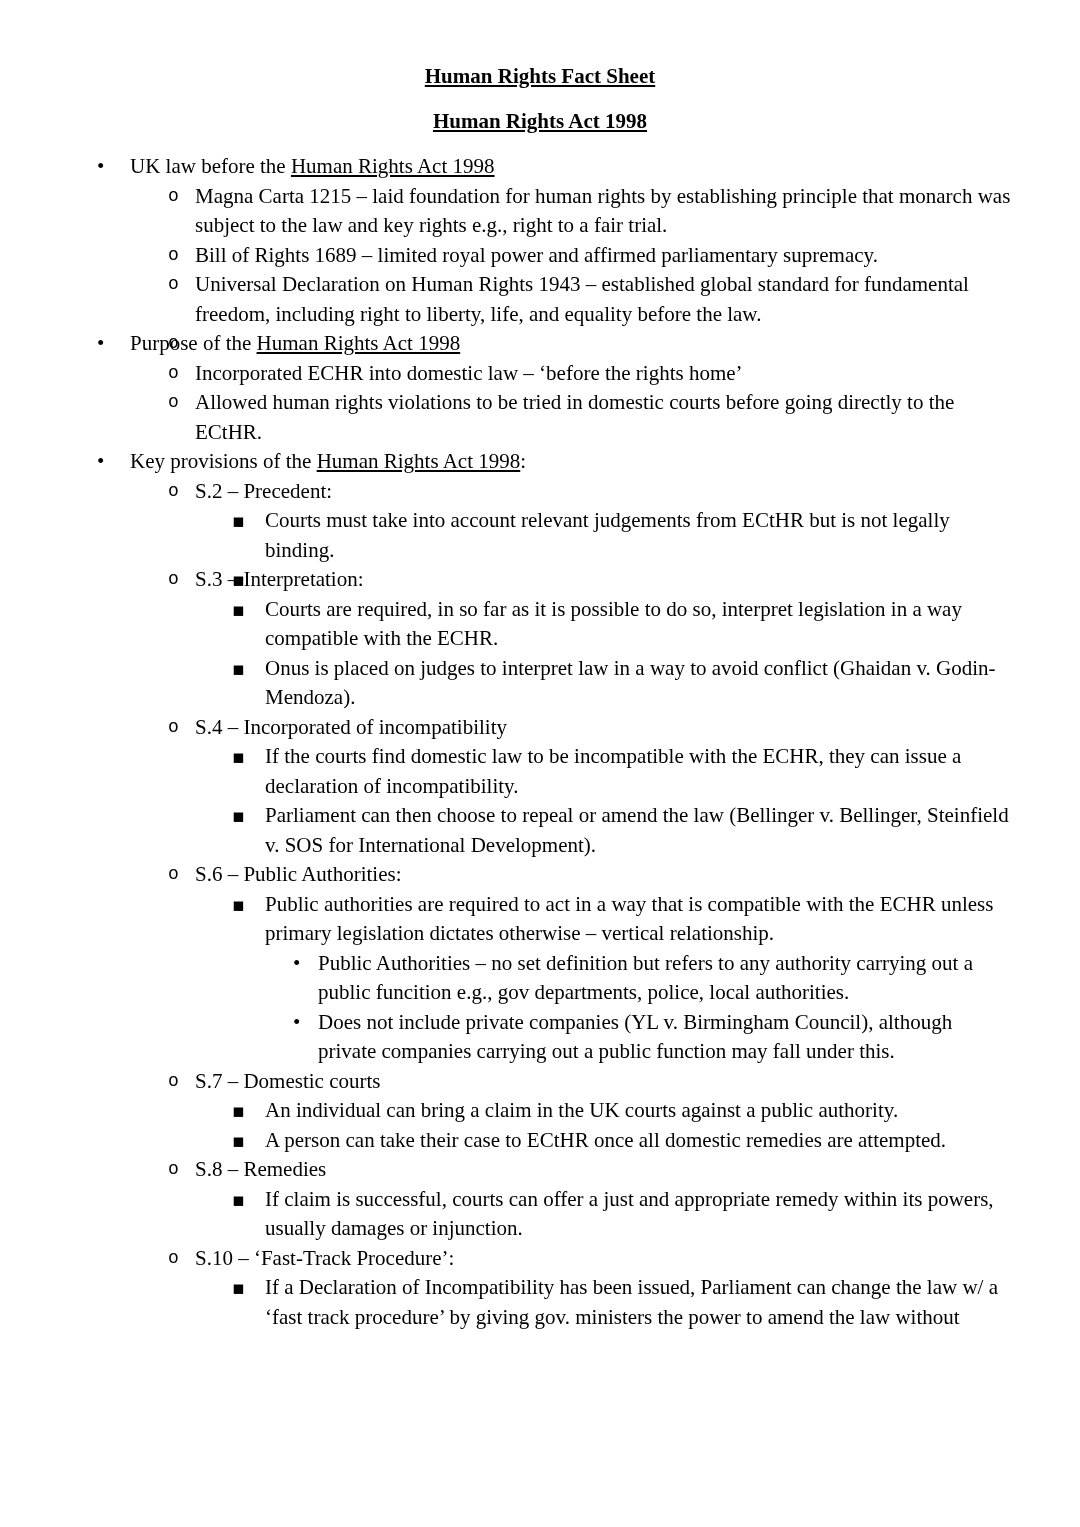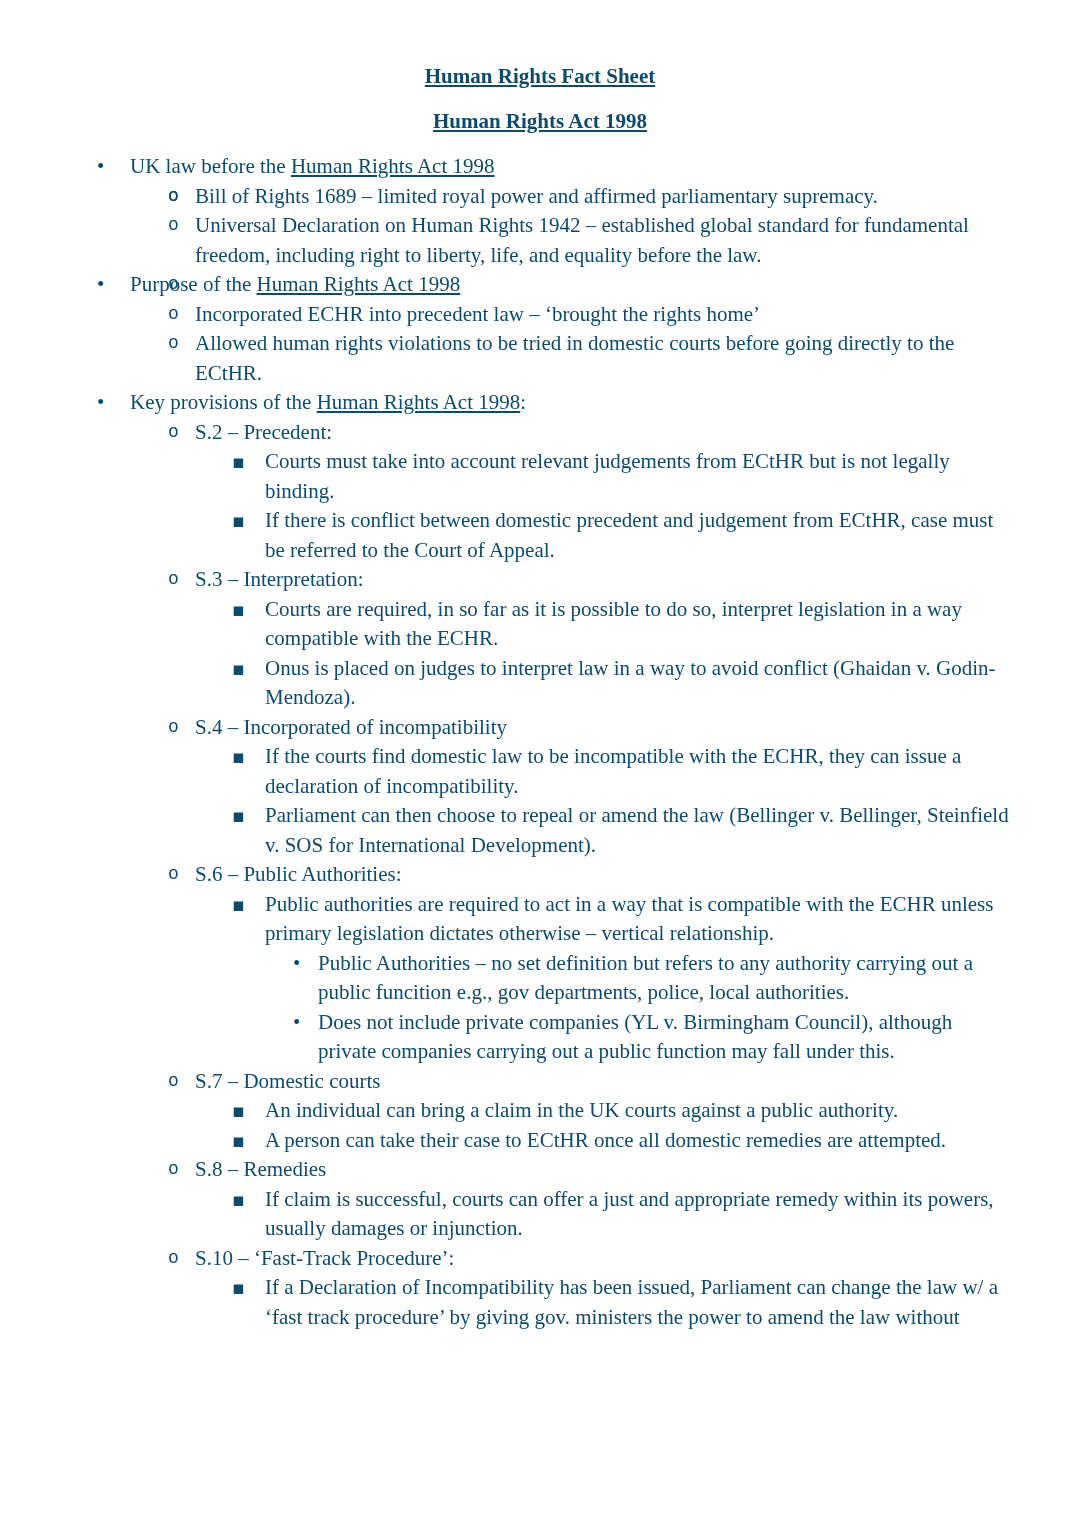--- a/index.html
+++ b/index.html
@@ -6,21 +6,21 @@
     margin: 0;
     padding: 0;
     background: #ffffff;
   }
   .doc {
     position: relative;
     width: 1080px;
     height: 1527px;
     box-sizing: border-box;
     background: #ffffff;
-    color: #0c4a6e;
+    color: #000000;
     font-family: "Liberation Serif", "DejaVu Serif", serif;
     font-size: 21px;
     line-height: 29.5px;
     padding-top: 62px;
     overflow: hidden;
   }
   .title-line {
     text-align: center;
     font-weight: bold;
     margin-bottom: 15px;
@@ -60,34 +60,34 @@
 </style>
 </head>
 <body>
 
 <div class="doc">
 
   <div class="title-line"><span class="u">Human Rights Fact Sheet</span></div>
   <div class="subtitle-line"><span class="u">Human Rights Act 1998</span></div>
 
   <div class="li l1"><span class="mk mk1">•</span><span class="tx"><span>UK law before the </span><span class="u">Human Rights Act 1998</span><span></span></span></div>
-  <div class="li l2"><span class="mk mk2">o</span></div>
+  <div class="li l2"><span class="mk mk2">o</span><span class="tx">Magna Carta 1215 – laid foundation for human rights by establishing principle that monarch was subject to the law and key rights e.g., right to a fair trial.</span></div>
   <div class="li l2"><span class="mk mk2">o</span><span class="tx">Bill of Rights 1689 – limited royal power and affirmed parliamentary supremacy.</span></div>
-  <div class="li l2"><span class="mk mk2">o</span><span class="tx">Universal Declaration on Human Rights 1942 – established global standard for fundamental freedom, including right to liberty, life, and equality before the law.</span></div>
+  <div class="li l2"><span class="mk mk2">o</span><span class="tx">Universal Declaration on Human Rights 1943 – established global standard for fundamental freedom, including right to liberty, life, and equality before the law.</span></div>
   <div class="li l2"><span class="mk mk2">o</span></div>
 
   <div class="li l1"><span class="mk mk1">•</span><span class="tx"><span>Purpose of the </span><span class="u">Human Rights Act 1998</span><span></span></span></div>
-  <div class="li l2"><span class="mk mk2">o</span><span class="tx">Incorporated ECHR into precedent law – ‘brought the rights home’</span></div>
+  <div class="li l2"><span class="mk mk2">o</span><span class="tx">Incorporated ECHR into domestic law – ‘before the rights home’</span></div>
   <div class="li l2"><span class="mk mk2">o</span><span class="tx">Allowed human rights violations to be tried in domestic courts before going directly to the ECtHR.</span></div>
 
   <div class="li l1"><span class="mk mk1">•</span><span class="tx"><span>Key provisions of the </span><span class="u">Human Rights Act 1998</span><span>:</span></span></div>
 
   <div class="li l2"><span class="mk mk2">o</span><span class="tx">S.2 – Precedent:</span></div>
   <div class="li l3"><span class="mk mk3">▪</span><span class="tx">Courts must take into account relevant judgements from ECtHR but is not legally binding.</span></div>
-  <div class="li l3"><span class="mk mk3">▪</span><span class="tx">If there is conflict between domestic precedent and judgement from ECtHR, case must be referred to the Court of Appeal.</span></div>
+  <div class="li l3"><span class="mk mk3">▪</span></div>
 
   <div class="li l2"><span class="mk mk2">o</span><span class="tx">S.3 – Interpretation:</span></div>
   <div class="li l3"><span class="mk mk3">▪</span><span class="tx">Courts are required, in so far as it is possible to do so, interpret legislation in a way compatible with the ECHR.</span></div>
   <div class="li l3"><span class="mk mk3">▪</span><span class="tx">Onus is placed on judges to interpret law in a way to avoid conflict (Ghaidan v. Godin-Mendoza).</span></div>
 
   <div class="li l2"><span class="mk mk2">o</span><span class="tx">S.4 – Incorporated of incompatibility</span></div>
   <div class="li l3"><span class="mk mk3">▪</span><span class="tx">If the courts find domestic law to be incompatible with the ECHR, they can issue a declaration of incompatibility.</span></div>
   <div class="li l3"><span class="mk mk3">▪</span><span class="tx">Parliament can then choose to repeal or amend the law (Bellinger v. Bellinger, Steinfield v. SOS for International Development).</span></div>
 
   <div class="li l2"><span class="mk mk2">o</span><span class="tx">S.6 – Public Authorities:</span></div>

